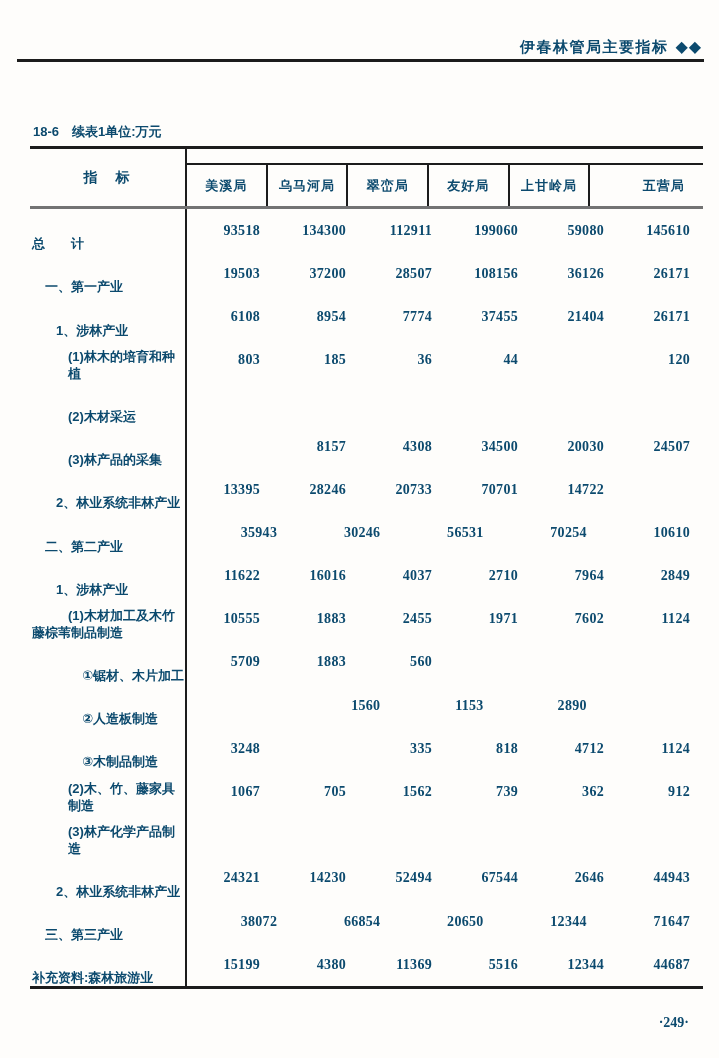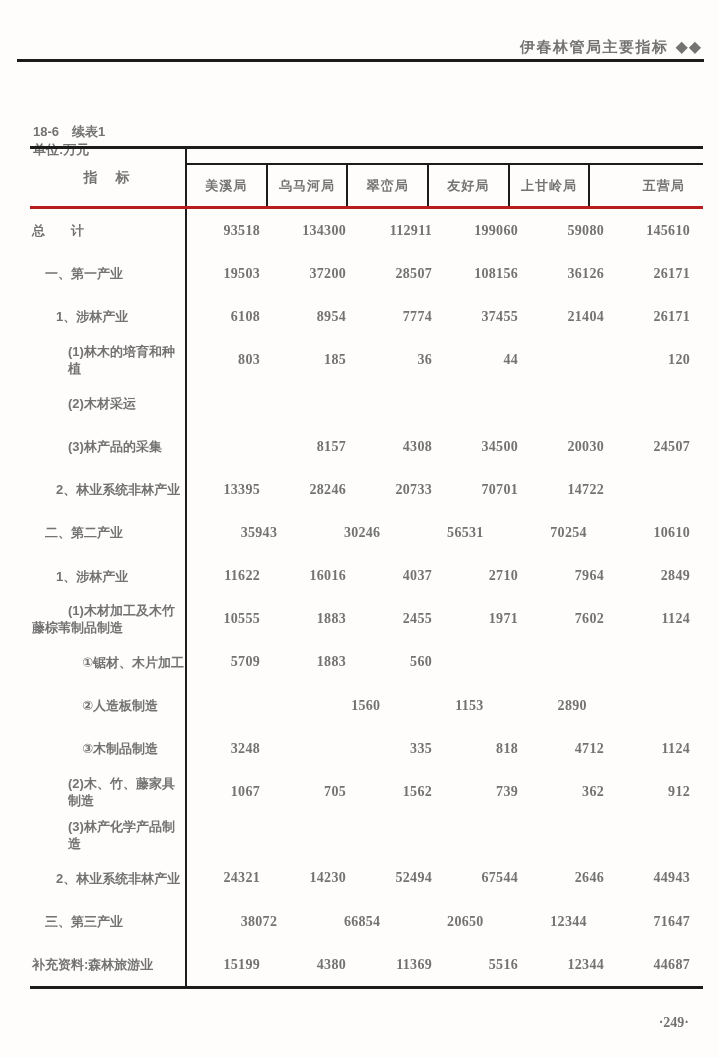--- a/index.html
+++ b/index.html
@@ -2,21 +2,21 @@
 <html><head>
 <meta charset="utf-8">
 <style>
   * { box-sizing: border-box; margin: 0; padding: 0; }
   html, body { background: #e8e8e8; }
   .page {
     position: relative;
     width: 719px;
     height: 1058px;
     background: #fefdfb;
-    color: #737373;
+    color: #0c4a6e;
     overflow: hidden;
     margin: 0 auto;
     font-family: "Liberation Serif", "DejaVu Serif", serif;
   }
   
   .doc-title {
     position: absolute;
     top: 37px;
     right: 17px;
     font: bold 15px "Liberation Sans", "DejaVu Sans", sans-serif;
@@ -34,34 +34,33 @@
     width: 687px; height: 3px;
     background: #1c1c1c;
   }
   
   .meta {
     position: absolute;
     top: 123px; left: 33px; right: 17px;
     display: flex;
     justify-content: flex-start;
     font: bold 13px "Liberation Sans", "DejaVu Sans", sans-serif;
-    flex-direction: column;
   }
   
   .table {
     position: absolute;
     top: 146px; left: 30px;
     width: 673px;
     border-top: 3px solid #1c1c1c;
     border-bottom: 3px solid #1c1c1c;
   }
   .thead {
     display: flex;
     height: 60px;
-    border-bottom: 3px solid #b91c1c;
+    border-bottom: 3px solid #737373;
   }
   .th-label {
     width: 157px;
     border-right: 2px solid #1c1c1c;
     display: flex;
     align-items: center;
     justify-content: center;
     font: bold 14px "Liberation Sans", "DejaVu Sans", sans-serif;
     letter-spacing: 2px;
   }
@@ -84,21 +83,21 @@
   .tbody { width: 100%; }
   .trow {
     display: flex;
     height: 43.2px;
     align-items: stretch;
   }
   .row-label {
     width: 157px;
     border-right: 2px solid #1c1c1c;
     display: flex;
-    align-items: center;
+    align-items: flex-end;
     font: bold 13px "Liberation Sans", "DejaVu Sans", sans-serif;
   }
   .lbl { white-space: pre-line; line-height: 17px; width: 100%; }
   .ind0 { padding-left: 2px; }
   .ind1 { padding-left: 15px; }
   .ind2 { padding-left: 26px; }
   .ind3 { padding-left: 38px; }
   .ind4 { padding-left: 52px; }
   .hang { padding-left: 2px; text-indent: 36px; }
   .tcell {

